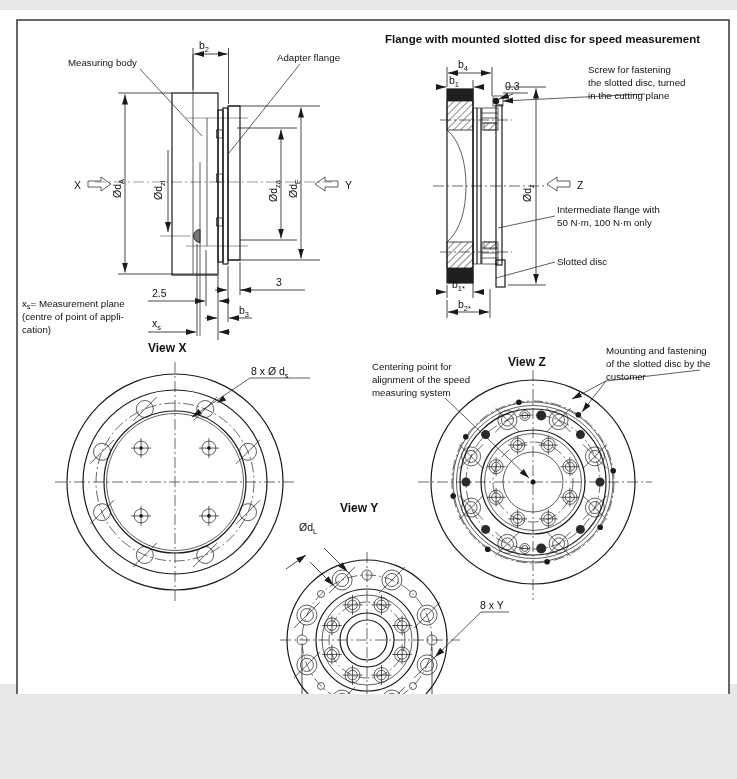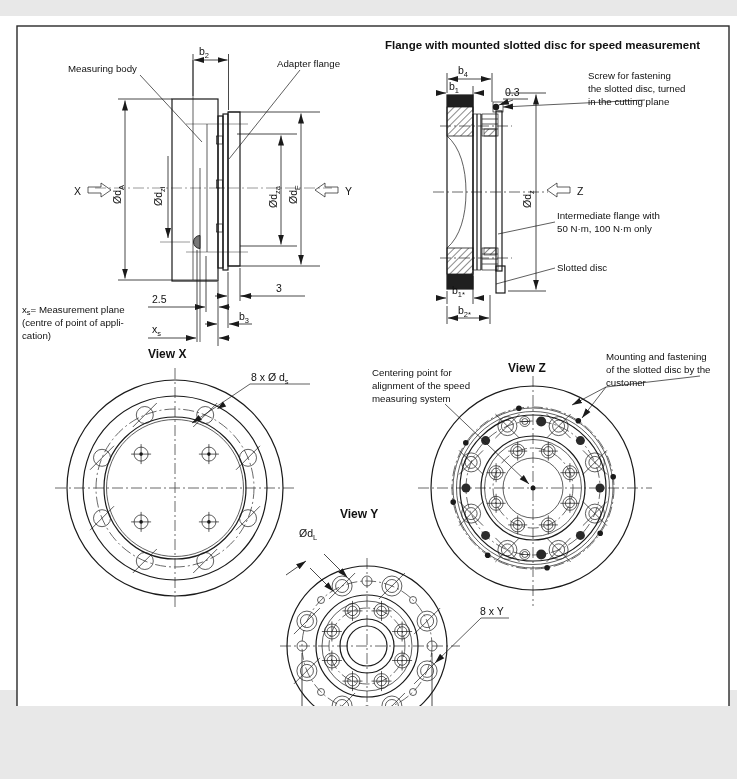--- a/index.html
+++ b/index.html
@@ -1,16 +1,16 @@
 <!DOCTYPE html>
 <html><head>
 <meta charset="utf-8">
 <style>
   html,body{margin:0;padding:0;background:#e8e8e8;}
-  .page{position:relative;width:737px;height:674px;background:#ffffff;margin:16px auto;
+  .page{position:relative;width:737px;height:674px;background:#ffffff;margin:10px auto;
         font-family:"Liberation Sans", sans-serif;}
   svg{position:absolute;left:0;top:0;}
   svg text{fill:#111;font-family:"Liberation Sans", sans-serif;font-size:9.7px;}
   .ttl{font-size:11.5px;font-weight:bold;}
   .vttl{font-size:12px;font-weight:bold;}
   .dim{font-size:10.5px;}
   .sub{font-size:7.5px;}
   .ln{stroke:#1a1a1a;stroke-width:1.2;fill:none;}
   .thin{stroke:#1a1a1a;stroke-width:0.7;fill:none;}
   .cl{stroke:#8f8f8f;stroke-width:0.9;fill:none;stroke-dasharray:11 3 2 3;}

